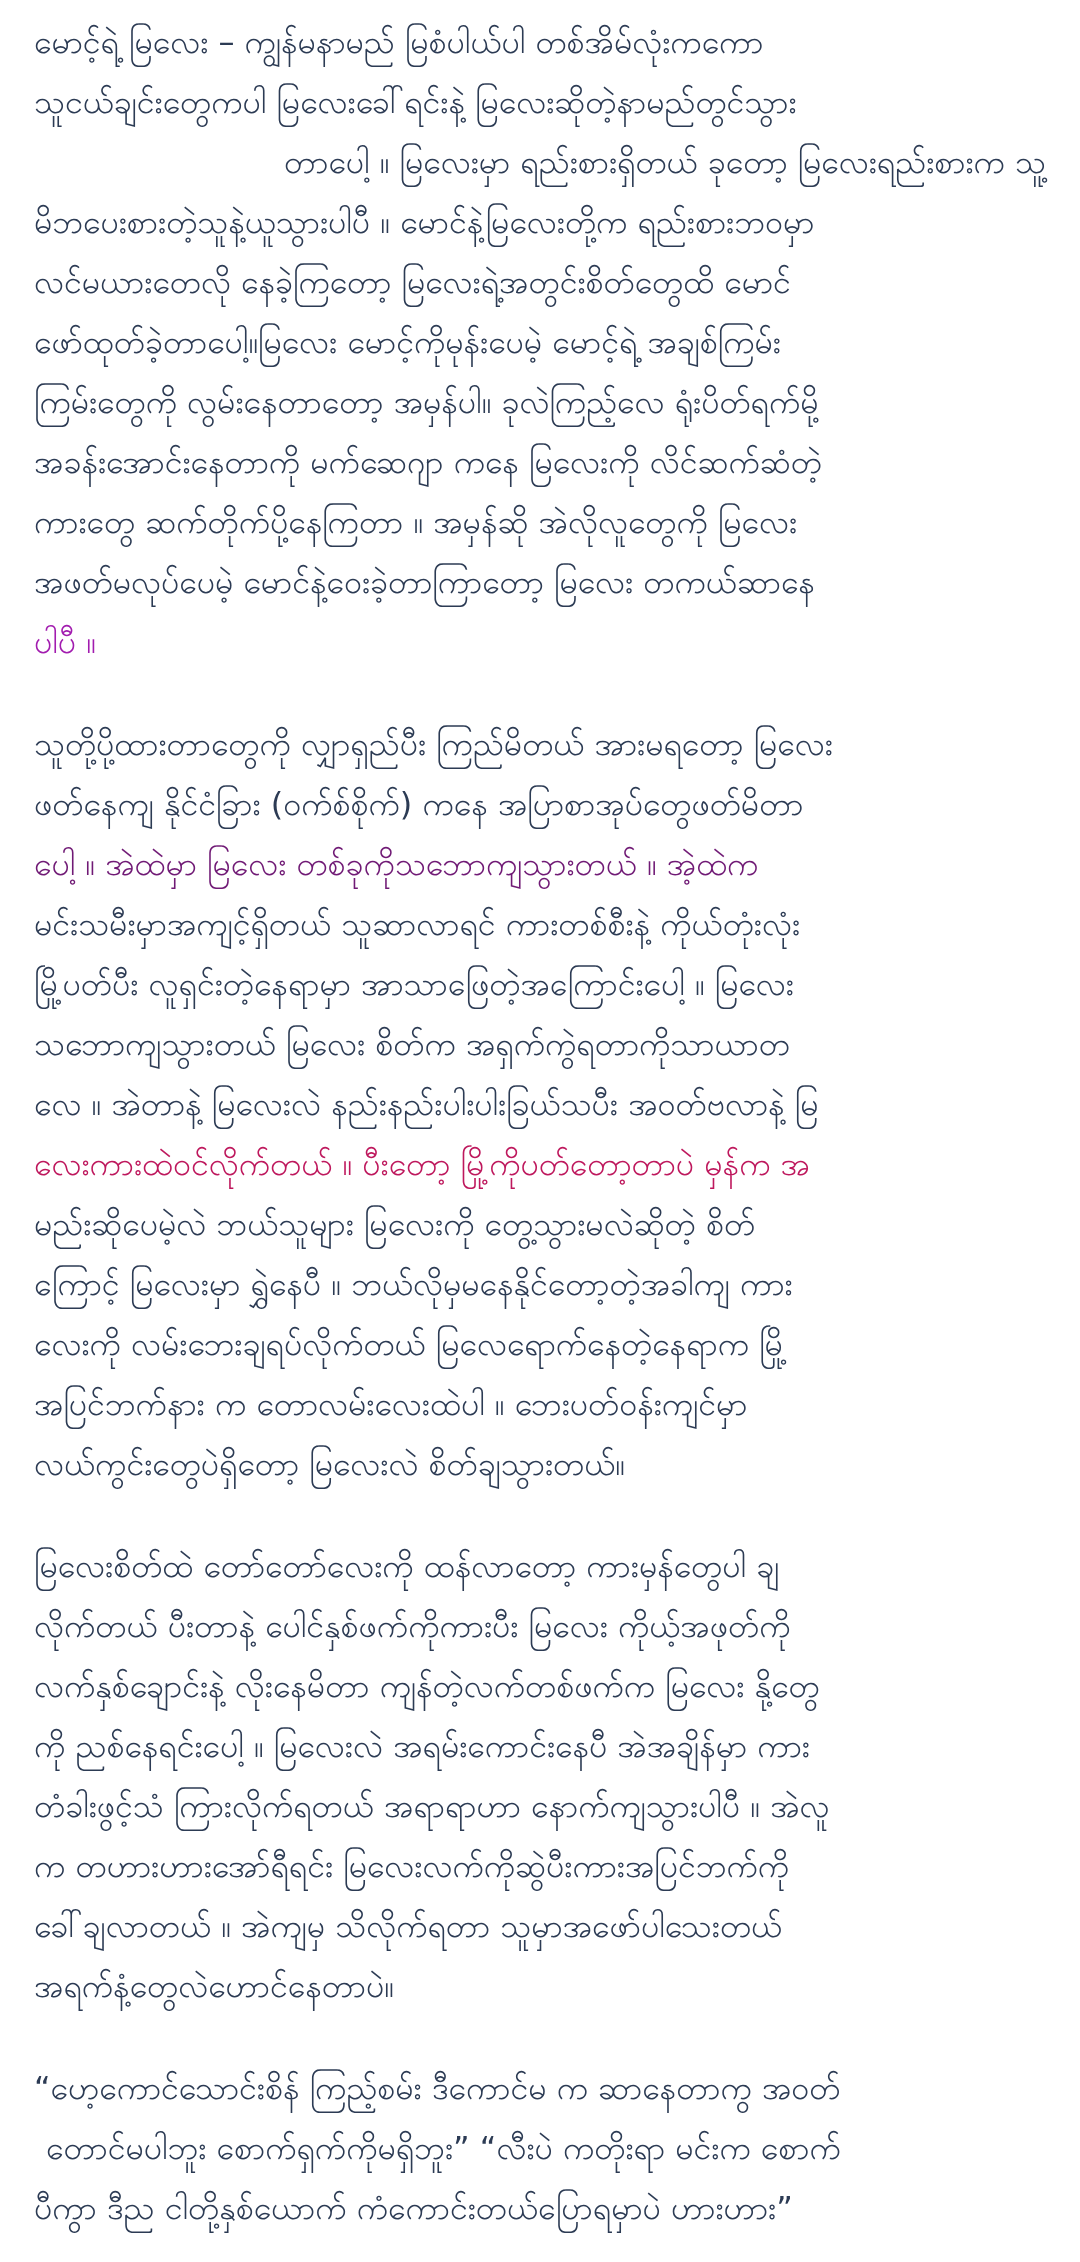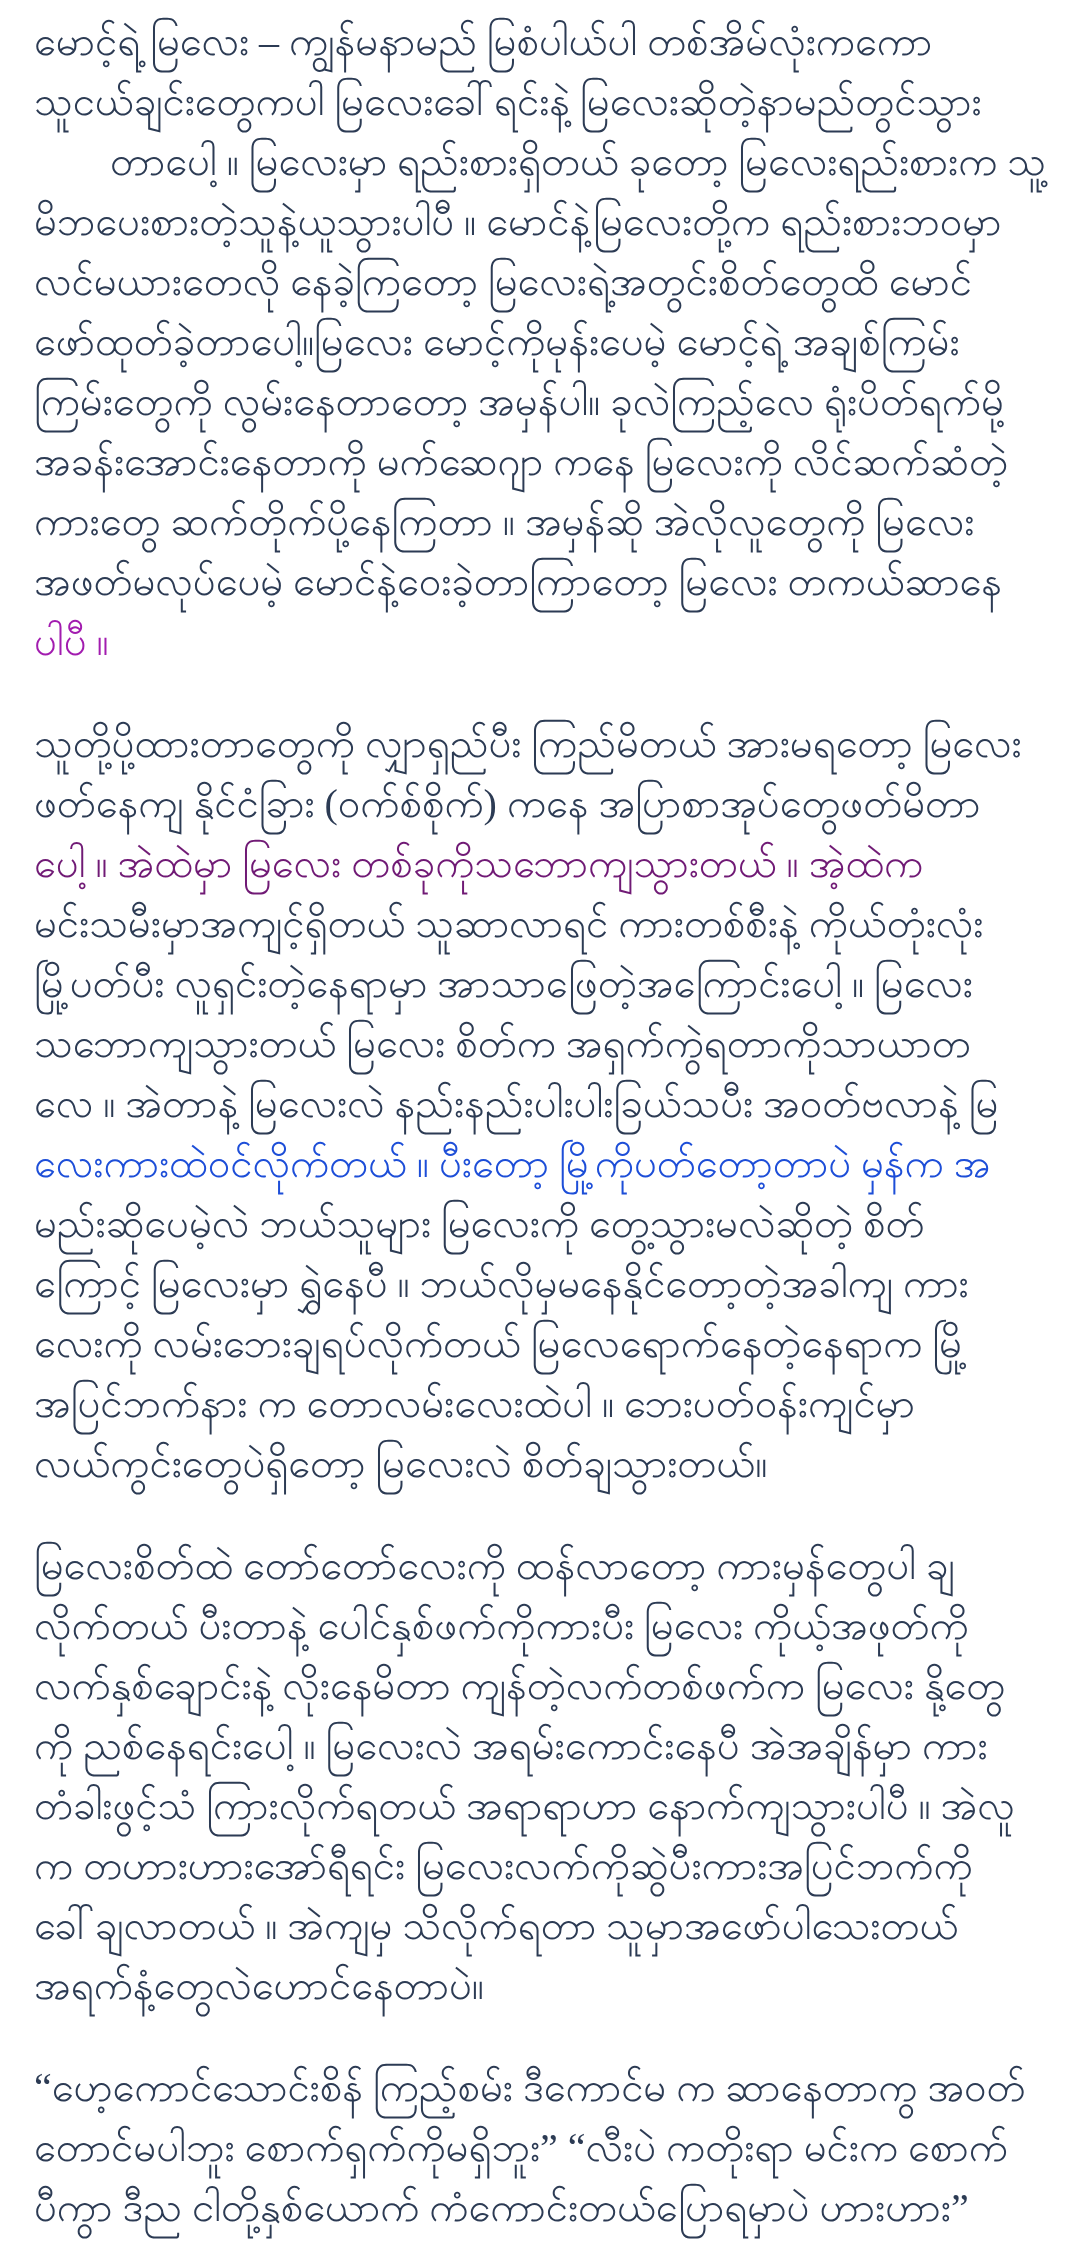--- a/index.html
+++ b/index.html
@@ -18,27 +18,26 @@
     height: 2262px;
     padding: 12px 34px 0 34px;
     overflow: hidden;
     background: #ffffff;
     font-family: "DejaVu Sans", "Liberation Sans", sans-serif;
   }
   .para {
     margin: 0 0 42px 0;
   }
   .line {
-    font-size: 40px;
+    font-size: 32px;
     line-height: 60px;
     white-space: nowrap;
     font-weight: 400;
     color: #2c3b54;
     letter-spacing: 0;
-    font-family: Liberation Serif, serif;
   }
 </style>
 </head>
 <body style="background: rgb(255, 255, 255);">
 
 <div class="page">
 
   <div class="para">
     <div class="line" style="color: rgb(44, 59, 84);">မောင့်ရဲ့ မြလေး – ကျွန်မနာမည် မြစံပါယ်ပါ တစ်အိမ်လုံးကကော</div>
     <div class="line" style="color: rgb(44, 59, 84);">သူငယ်ချင်းတွေကပါ မြလေးခေါ်ရင်းနဲ့ မြလေးဆိုတဲ့နာမည်တွင်သွား</div>
@@ -54,38 +53,38 @@
   </div>
 
   <div class="para">
     <div class="line" style="color: rgb(44, 59, 84);">သူတို့ပို့ထားတာတွေကို လျှာရှည်ပီး ကြည်မိတယ် အားမရတော့ မြလေး</div>
     <div class="line" style="color: rgb(44, 59, 84);">ဖတ်နေကျ နိုင်ငံခြား (ဝက်စ်စိုက်) ကနေ အပြာစာအုပ်တွေဖတ်မိတာ</div>
     <div class="line" style="color: #701a75;">ပေါ့ ။ အဲထဲမှာ မြလေး တစ်ခုကိုသဘောကျသွားတယ် ။ အဲ့ထဲက</div>
     <div class="line" style="color: rgb(44, 59, 84);">မင်းသမီးမှာအကျင့်ရှိတယ် သူဆာလာရင် ကားတစ်စီးနဲ့ ကိုယ်တုံးလုံး</div>
     <div class="line" style="color: rgb(44, 59, 84);">မြို့ပတ်ပီး လူရှင်းတဲ့နေရာမှာ အာသာဖြေတဲ့အကြောင်းပေါ့ ။ မြလေး</div>
     <div class="line" style="color: rgb(44, 59, 84);">သဘောကျသွားတယ် မြလေး စိတ်က အရှက်ကွဲရတာကိုသာယာတ</div>
     <div class="line" style="color: rgb(44, 59, 84);">လေ ။ အဲတာနဲ့ မြလေးလဲ နည်းနည်းပါးပါးခြယ်သပီး အဝတ်ဗလာနဲ့ မြ</div>
-    <div class="line" style="color: #1d4ed8;">လေးကားထဲဝင်လိုက်တယ် ။ ပီးတော့ မြို့ကိုပတ်တော့တာပဲ မှန်က အ</div>
+    <div class="line" style="color: #be185d;">လေးကားထဲဝင်လိုက်တယ် ။ ပီးတော့ မြို့ကိုပတ်တော့တာပဲ မှန်က အ</div>
     <div class="line" style="color: rgb(44, 59, 84);">မည်းဆိုပေမဲ့လဲ ဘယ်သူများ မြလေးကို တွေ့သွားမလဲဆိုတဲ့ စိတ်</div>
     <div class="line" style="color: rgb(44, 59, 84);">ကြောင့် မြလေးမှာ ရွှဲနေပီ ။ ဘယ်လိုမှမနေနိုင်တော့တဲ့အခါကျ ကား</div>
     <div class="line" style="color: rgb(44, 59, 84);">လေးကို လမ်းဘေးချရပ်လိုက်တယ် မြလေရောက်နေတဲ့နေရာက မြို့</div>
     <div class="line" style="color: rgb(44, 59, 84);">အပြင်ဘက်နား က တောလမ်းလေးထဲပါ ။ ဘေးပတ်ဝန်းကျင်မှာ</div>
     <div class="line" style="color: rgb(44, 59, 84);">လယ်ကွင်းတွေပဲရှိတော့ မြလေးလဲ စိတ်ချသွားတယ်။</div>
   </div>
 
   <div class="para">
     <div class="line" style="color: rgb(44, 59, 84);">မြလေးစိတ်ထဲ တော်တော်လေးကို ထန်လာတော့ ကားမှန်တွေပါ ချ</div>
     <div class="line" style="color: rgb(44, 59, 84);">လိုက်တယ် ပီးတာနဲ့ ပေါင်နှစ်ဖက်ကိုကားပီး မြလေး ကိုယ့်အဖုတ်ကို</div>
     <div class="line" style="color: rgb(44, 59, 84);">လက်နှစ်ချောင်းနဲ့ လိုးနေမိတာ ကျန်တဲ့လက်တစ်ဖက်က မြလေး နို့တွေ</div>
     <div class="line" style="color: rgb(44, 59, 84);">ကို ညစ်နေရင်းပေါ့ ။ မြလေးလဲ အရမ်းကောင်းနေပီ အဲအချိန်မှာ ကား</div>
     <div class="line" style="color: rgb(44, 59, 84);">တံခါးဖွင့်သံ ကြားလိုက်ရတယ် အရာရာဟာ နောက်ကျသွားပါပီ ။ အဲလူ</div>
     <div class="line" style="color: rgb(44, 59, 84);">က တဟားဟားအော်ရီရင်း မြလေးလက်ကိုဆွဲပီးကားအပြင်ဘက်ကို</div>
     <div class="line" style="color: rgb(44, 59, 84);">ခေါ်ချလာတယ် ။ အဲကျမှ သိလိုက်ရတာ သူမှာအဖော်ပါသေးတယ်</div>
     <div class="line" style="color: rgb(44, 59, 84);">အရက်နံ့တွေလဲဟောင်နေတာပဲ။</div>
   </div>
 
   <div class="para">
     <div class="line" style="color: rgb(44, 59, 84);">“ဟေ့ကောင်သောင်းစိန် ကြည့်စမ်း ဒီကောင်မ က ဆာနေတာကွ အဝတ်</div>
-    <div class="line" style="color: rgb(44, 59, 84);">တောင်မပါဘူး စောက်ရှက်ကိုမရှိဘူး” “လီးပဲ ကတိုးရာ မင်းက စောက်</div>
+    <div class="line" style="color: rgb(44, 59, 84); margin-left: 12px;">တောင်မပါဘူး စောက်ရှက်ကိုမရှိဘူး” “လီးပဲ ကတိုးရာ မင်းက စောက်</div>
     <div class="line" style="color: rgb(44, 59, 84);">ပီကွာ ဒီည ငါတို့နှစ်ယောက် ကံကောင်းတယ်ပြောရမှာပဲ ဟားဟား”</div>
   </div>
 
 </div>
 
 </body></html>

